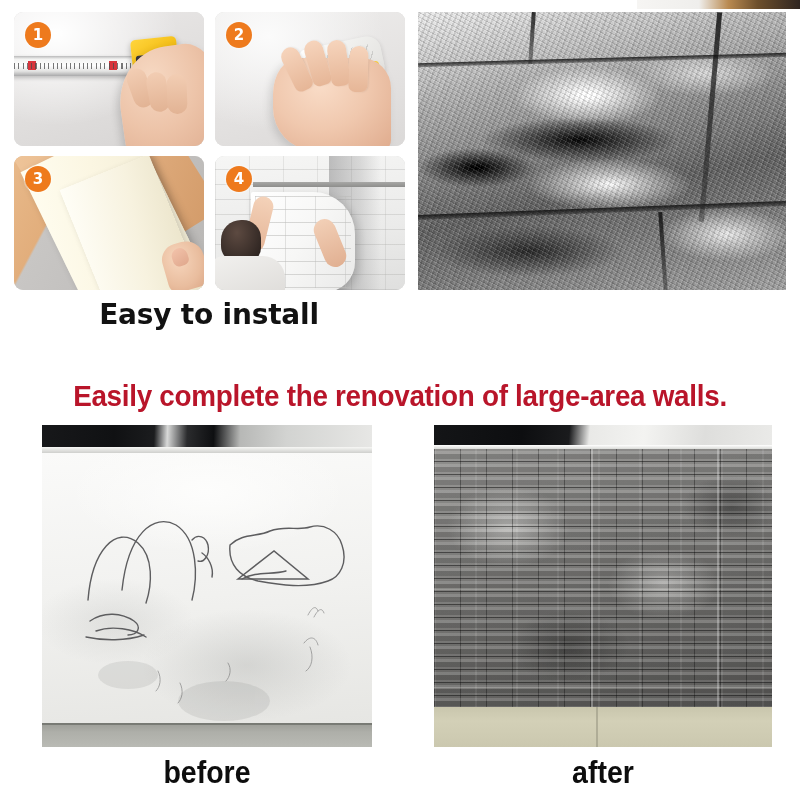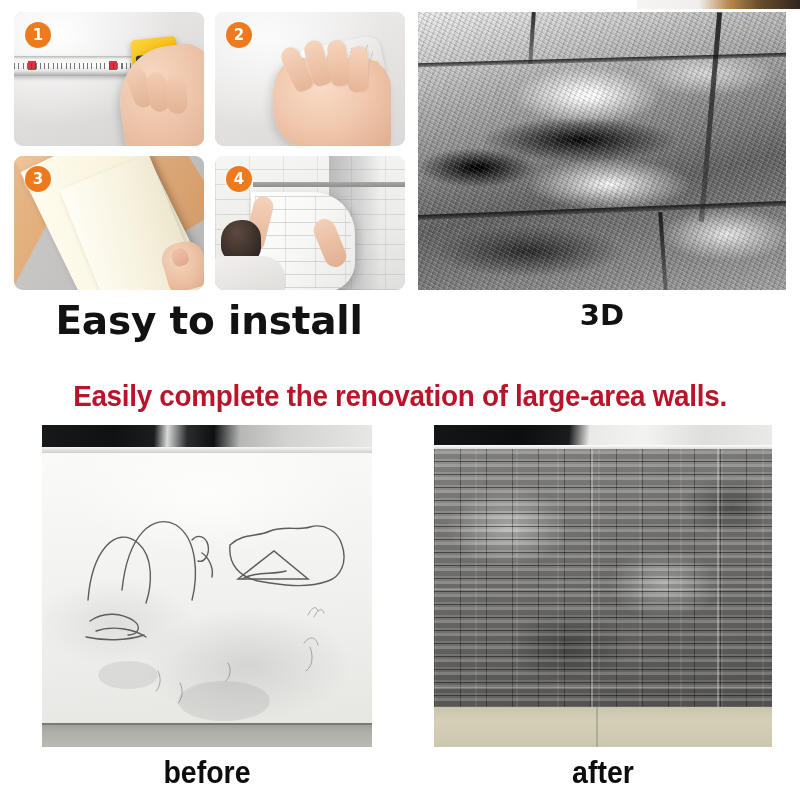--- a/index.html
+++ b/index.html
@@ -329,21 +329,21 @@
   .seam-v2 { left: 290px; top: 0;    width: 5px;  height: 210px; transform: rotate(5deg); }
   .seam-v3 { left: 243px; top: 200px; width: 4px; height: 80px; transform: rotate(-4deg); }
 
   
   .cap-easy {
     position: absolute;
     left: 14px; top: 298px;
     width: 390px;
     text-align: center;
     font-family: "DejaVu Sans", sans-serif;
-    font-size: 39px;
+    font-size: 28px;
     font-weight: 700;
     color: #121212;
     letter-spacing: -0.2px;
   }
   .cap-3d {
     position: absolute;
     left: 418px; top: 298px;
     width: 368px;
     text-align: center;
     font-family: "DejaVu Sans", sans-serif;
@@ -546,21 +546,20 @@
     <div class="panel-3d">
       <div class="tex3d"></div>
       <div class="seam seam-h1"></div>
       <div class="seam seam-h2"></div>
       <div class="seam seam-v1"></div>
       <div class="seam seam-v2"></div>
       <div class="seam seam-v3"></div>
     </div>
 
     <div class="cap-easy">Easy to install</div>
-    <div class="cap-3d">3D</div>
   </div>
 
   <div class="headline">Easily complete the renovation of large-area walls.</div>
 
   <div class="photo-before">
     <div class="bf-top"></div>
     <div class="bf-ledge"></div>
     <div class="bf-wall"></div>
     <svg width="330" height="322" style="position:absolute;left:0;top:0;">
       <g fill="none" stroke="#5d5d5f" stroke-width="1.4" stroke-linecap="round">

